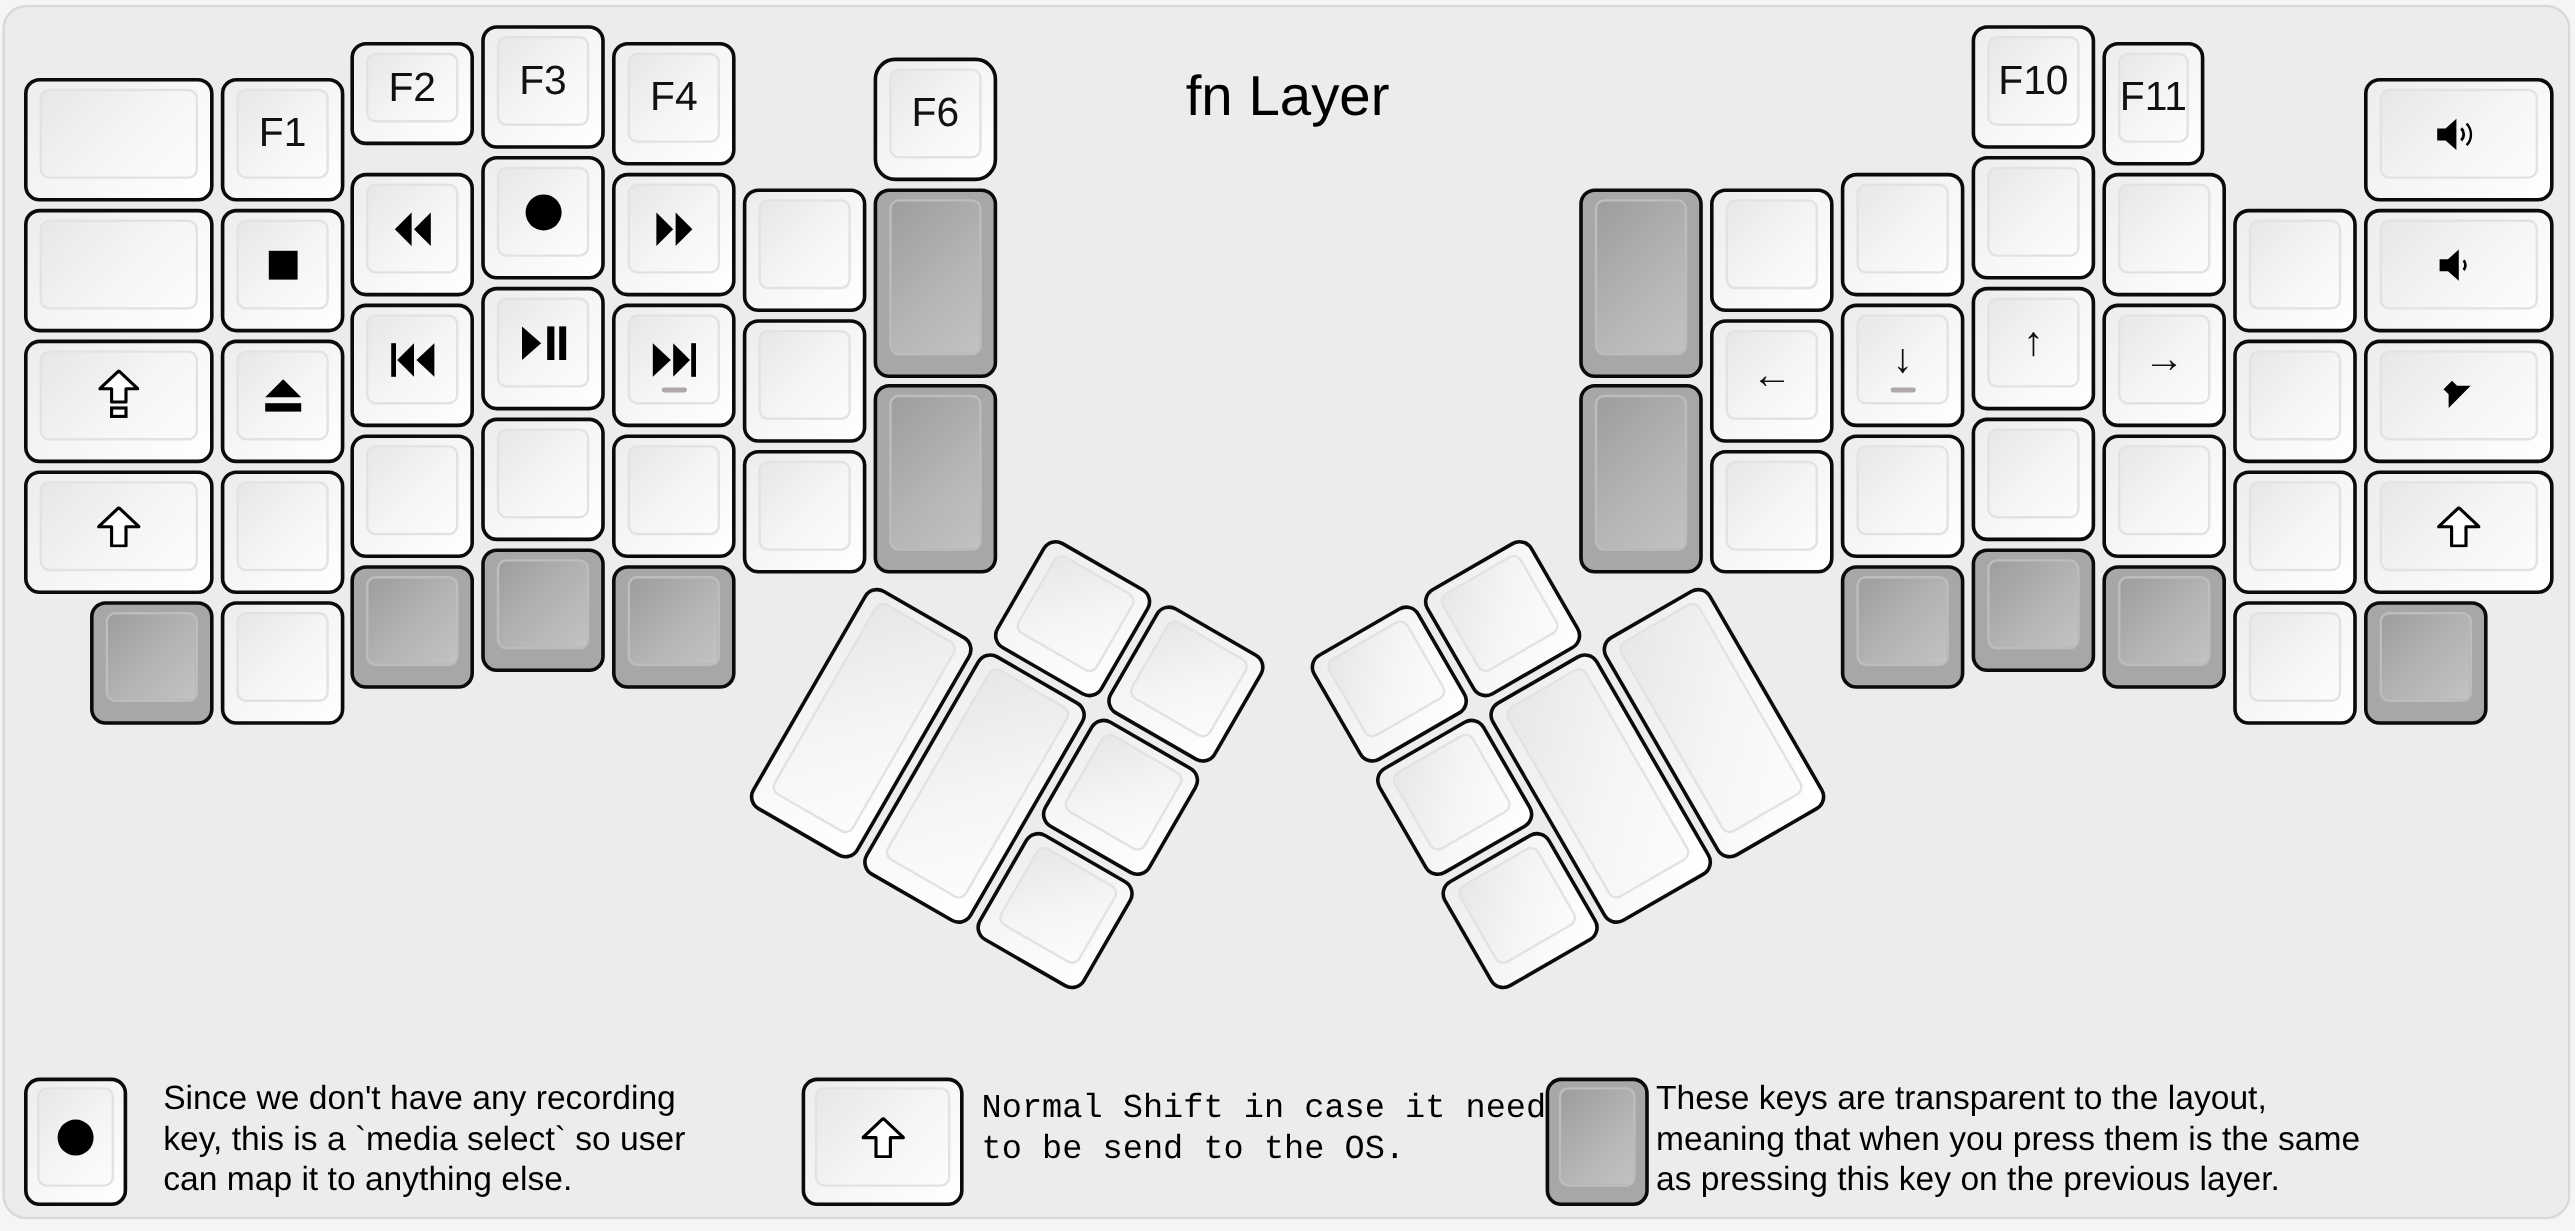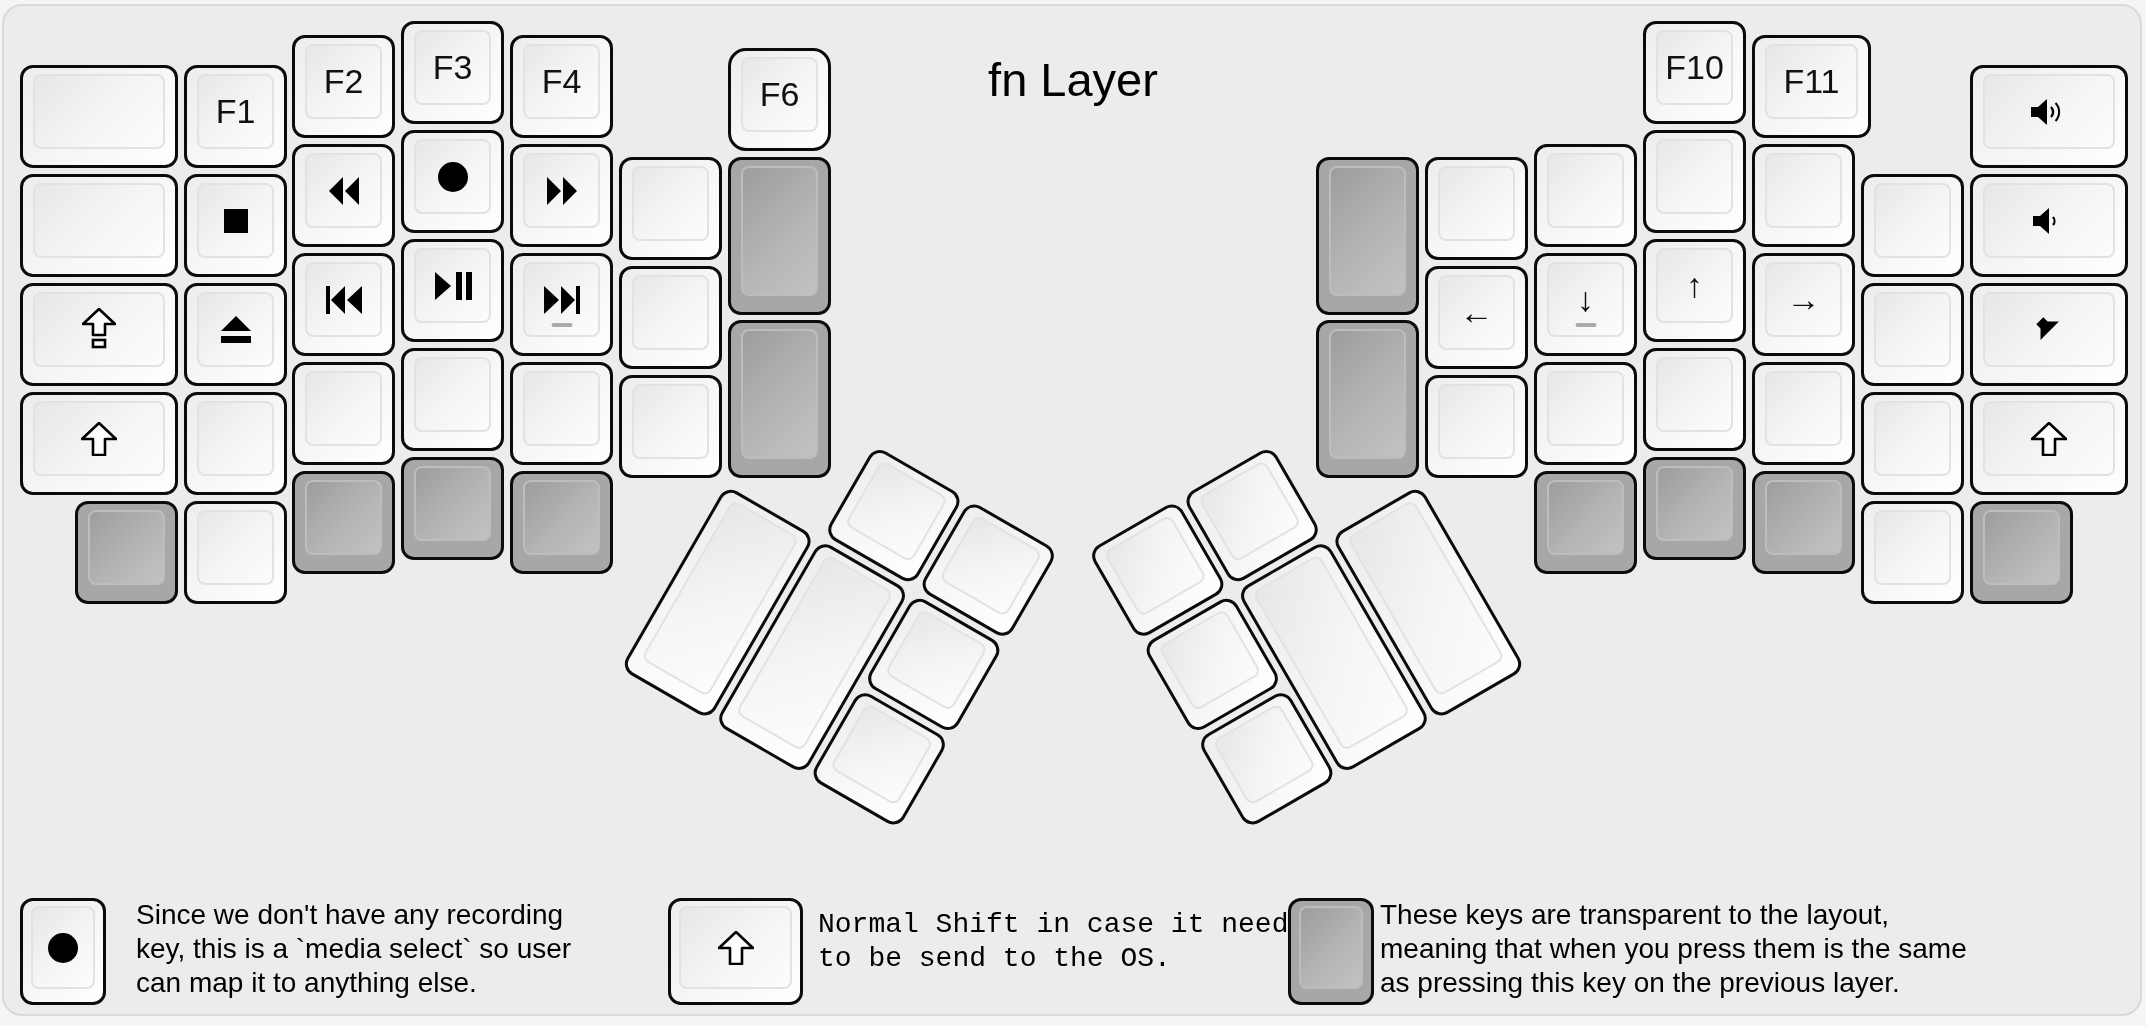--- a/index.html
+++ b/index.html
@@ -104,21 +104,21 @@
     </div>
     <div class="key key--white" style="left: 184px; top: 392px; width: 103px; height: 103px;">
       <div class="cap"></div>
     </div>
     <div class="key key--white" style="left: 184px; top: 501px; width: 103px; height: 103px;">
       <div class="cap"></div>
     </div>
     <div class="key key--gray" style="left: 75px; top: 501px; width: 103px; height: 103px;">
       <div class="cap"></div>
     </div>
-    <div class="key key--white" style="left: 292px; top: 35px; width: 103px; height: 103px; text-align: right;">
+    <div class="key key--white" style="left: 292px; top: 35px; width: 103px; height: 86px; text-align: right;">
       <div class="cap">
         <span class="klabel">F2</span>
       </div>
     </div>
     <div class="key key--white" style="left: 292px; top: 144px; width: 103px; height: 103px;">
       <div class="cap">
         <svg width="32" height="30" viewBox="0 0 32 30">
           <polygon points="15,1 15,29 1,15" fill="#000"></polygon>
           <polygon points="31,1 31,29 17,15" fill="#000"></polygon>
         </svg>
@@ -259,21 +259,21 @@
       <div class="cap">
         <span class="klabel">↑</span>
       </div>
     </div>
     <div class="key key--white" style="left: 1643px; top: 348px; width: 103px; height: 103px;">
       <div class="cap"></div>
     </div>
     <div class="key key--gray" style="left: 1643px; top: 457px; width: 103px; height: 103px;">
       <div class="cap"></div>
     </div>
-    <div class="key key--white" style="left: 1752px; top: 35px; width: 119px; height: 103px;">
+    <div class="key key--white" style="left: 1752px; top: 35px; width: 85px; height: 103px;">
       <div class="cap">
         <span class="klabel">F11</span>
       </div>
     </div>
     <div class="key key--white" style="left: 1752px; top: 144px; width: 103px; height: 103px;">
       <div class="cap"></div>
     </div>
     <div class="key key--white" style="left: 1752px; top: 253px; width: 103px; height: 103px;">
       <div class="cap">
         <span class="klabel">→</span>

